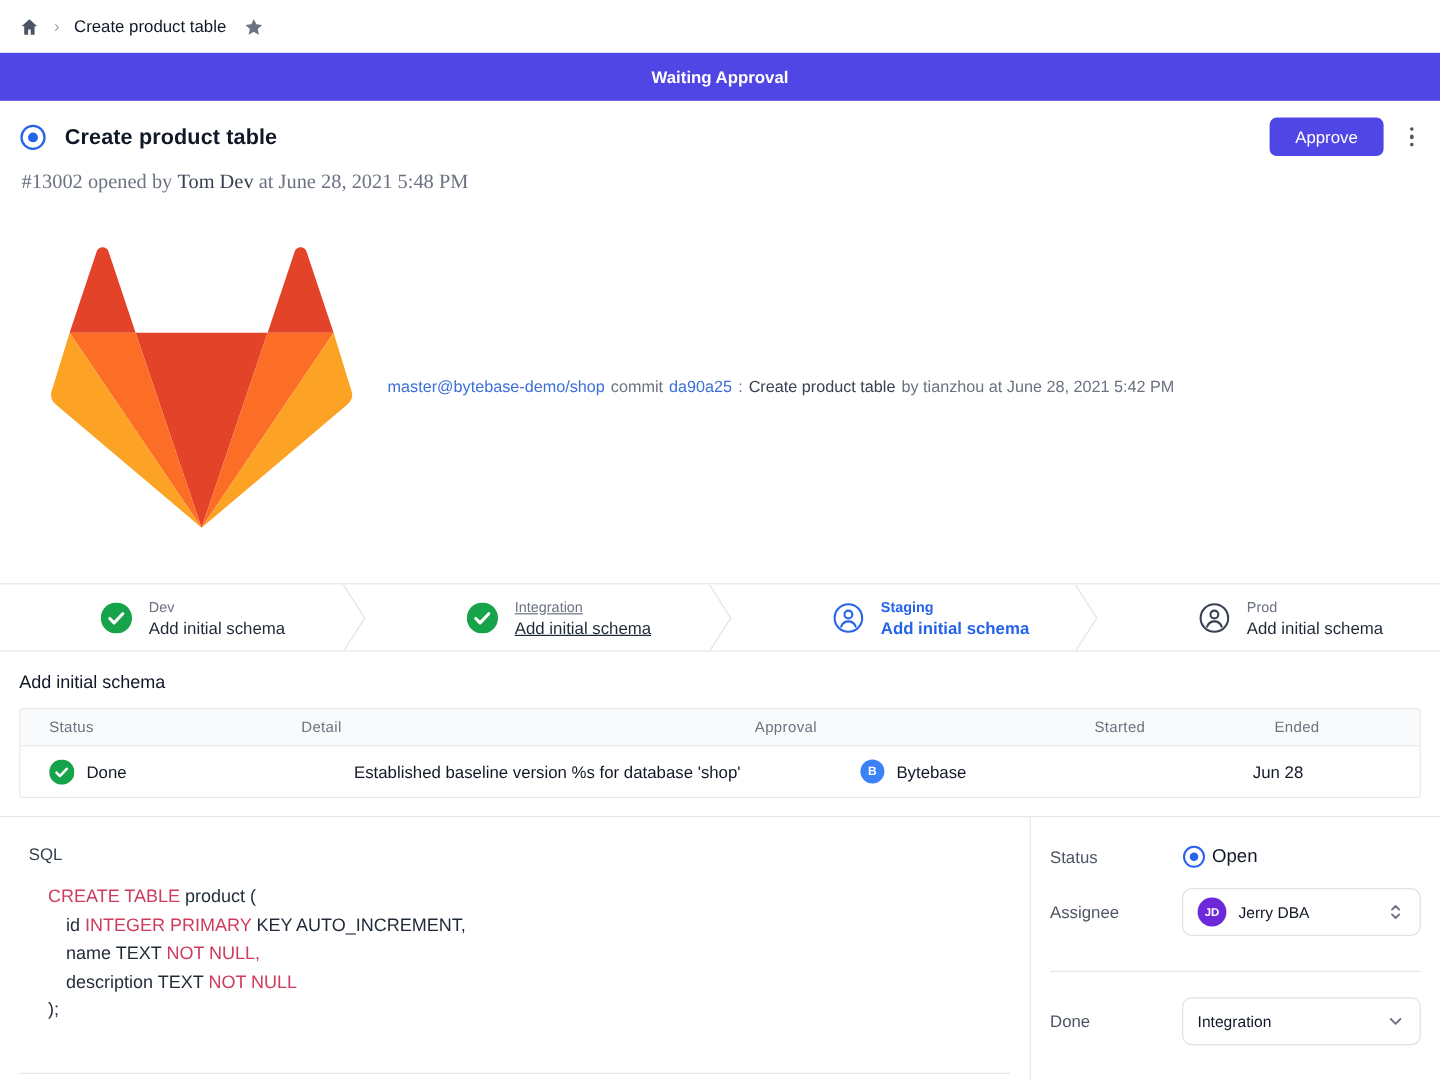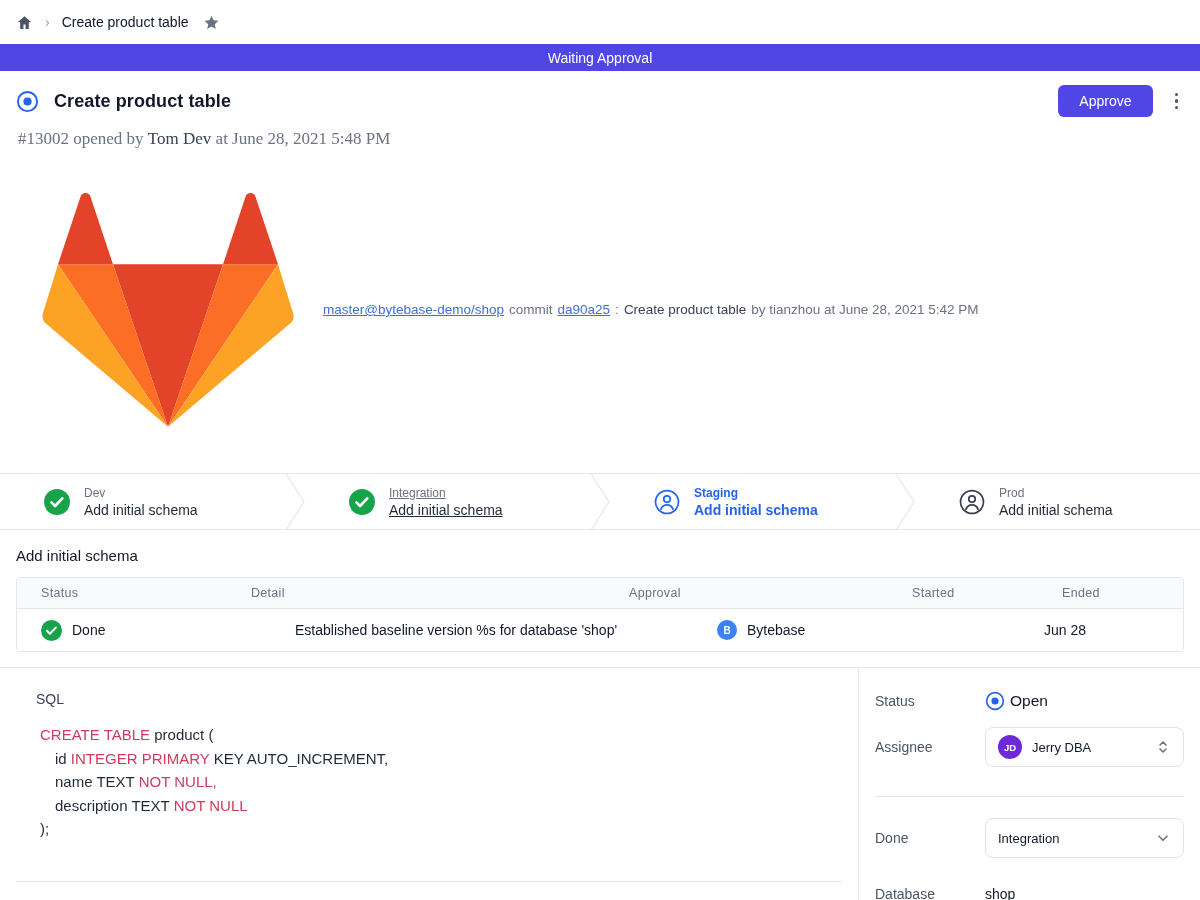--- a/index.html
+++ b/index.html
@@ -7,44 +7,44 @@
     font-family:"Liberation Sans","DejaVu Sans",sans-serif; color:#111827; }
 
   
   .crumb-bar { height:44px; display:flex; align-items:center; padding:0 16px; gap:10px; background:#fff; }
   .crumb-bar .icon16 { width:17px; height:17px; display:inline-flex; }
   .crumb-sep { color:#9CA3AF; font-size:14px; padding:0 2px; }
   .crumb-text { font-size:14px; color:#111827; }
   .crumb-star { margin-left:4px; }
 
   
-  .banner { height:27px; background:var(--accent,#4F46E5); color:#fff; font-size:14px;
-    font-weight:400; display:flex; align-items:center; justify-content:center; }
+  .banner { height:40px; background:var(--accent,#4F46E5); color:#fff; font-size:14px;
+    font-weight:700; display:flex; align-items:center; justify-content:center; }
 
   
   .issue-header { padding:14px 16px 12px; }
   .title-row { display:flex; align-items:center; }
   .title-row .status-ico { width:23px; height:23px; flex:0 0 auto; }
   .issue-title { font-size:18px; font-weight:700; margin-left:15px; letter-spacing:.1px; }
   .header-actions { margin-left:auto; display:flex; align-items:center; gap:16px; }
   .btn-approve { background:var(--accent,#4F46E5); color:#fff; border:none; border-radius:6px;
     font-size:14px; font-weight:500; padding:8px 21px; cursor:pointer; font-family:inherit; }
   .kebab { display:flex; flex-direction:column; gap:3px; padding:4px 6px; cursor:pointer; }
   .kebab i { width:3.5px; height:3.5px; border-radius:50%; background:#4B5563; }
   .meta-line { margin:12px 0 0 2px; font-size:17px; color:#6B7280;font-family:Liberation Serif, serif; }
   .meta-line .dark { color:#374151; font-weight:500; }
   .commit-line { margin:9px 0 0 2px; font-size:13.5px; color:#6B7280; display:flex; align-items:center; gap:5px; }
-  .commit-line .lnk { color:var(--link,#3D6FD8);text-decoration:underline; }
+  .commit-line .lnk { color:var(--link,#3D6FD8); }
   .commit-line .msg { color:#374151; font-weight:500; }
   .icon16 svg { width:100%; height:100%; }
 
   
   .pipeline { height:57px; border-top:1px solid var(--border,#E5E7EB); border-bottom:1px solid var(--border,#E5E7EB);
     display:flex; align-items:stretch; }
-  .stage { flex:1; display:flex; align-items:center; gap:14px; padding-left:44px; cursor:pointer; }
+  .stage { flex:1; display:flex; align-items:center; gap:14px; padding-left:44px; cursor:pointer;margin-left:40px; }
   .stage .st-ico { width:26px; height:26px; flex:0 0 auto; }
   .stage .st-ico svg { width:100%; height:100%; display:block; }
   .st-env { font-size:12px; color:#6B7280; line-height:16px; }
   .st-task { font-size:14px; color:#1F2937; line-height:18px; }
   .stage.active .st-env, .stage.active .st-task { color:var(--active-blue,#2563EB); font-weight:600; }
   .stage.underline .st-env, .stage.underline .st-task { text-decoration:underline; }
   .stage-sep { flex:0 0 auto; align-self:stretch; display:flex; }
 
   
   .task-section { padding:16px 16px 0; }
@@ -60,21 +60,21 @@
   .avatar-b { width:20px; height:20px; border-radius:50%; background:#3B82F6; color:#fff; font-size:10px;
     font-weight:700; display:flex; align-items:center; justify-content:center; flex:0 0 auto; }
 
   
   .split { border-top:1px solid var(--border,#E5E7EB); display:flex; height:530px; margin-top:15px; }
   .main-col { flex:1 1 auto; min-width:0; }
   .side-col { width:342px; flex:0 0 342px; border-left:1px solid var(--border,#E5E7EB); padding:0 16px; }
 
   
   .sql-block { padding:23px 24px 0; }
-  .sql-label { font-size:14px; color:#374151;margin-left:12px; }
+  .sql-label { font-size:14px; color:#374151; }
   .sql-code { margin:16px 0 0 16px; font-size:15px; line-height:23.5px; color:#1F2937; white-space:pre; }
   .sql-code .kw { color:var(--sql-keyword,#CE3B5D); }
   .sql-line.ind { padding-left:15px; }
 
   
   .desc-block { margin:40px 16px 0; border-top:1px solid var(--border,#E5E7EB); padding:15px 6px 0 8px; }
   .desc-head { display:flex; align-items:center; }
   .desc-label { font-size:14px; color:#374151; }
   .pencil-btn { margin-left:auto; width:18px; height:18px; cursor:pointer; }
   .pencil-btn svg { width:100%; height:100%; }

